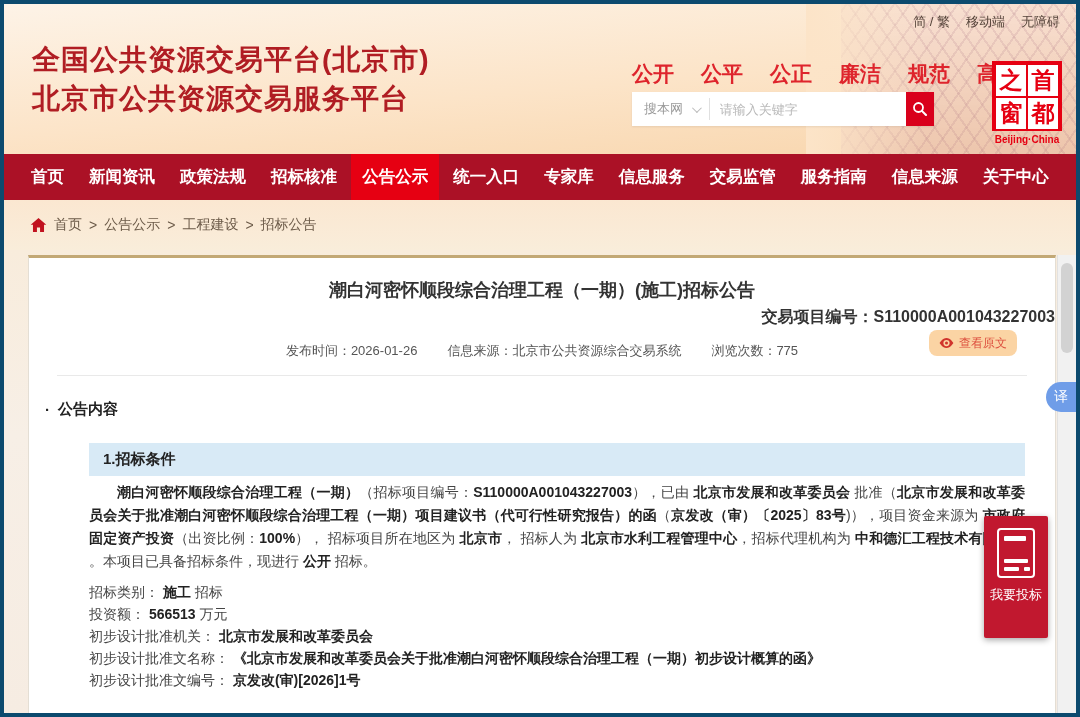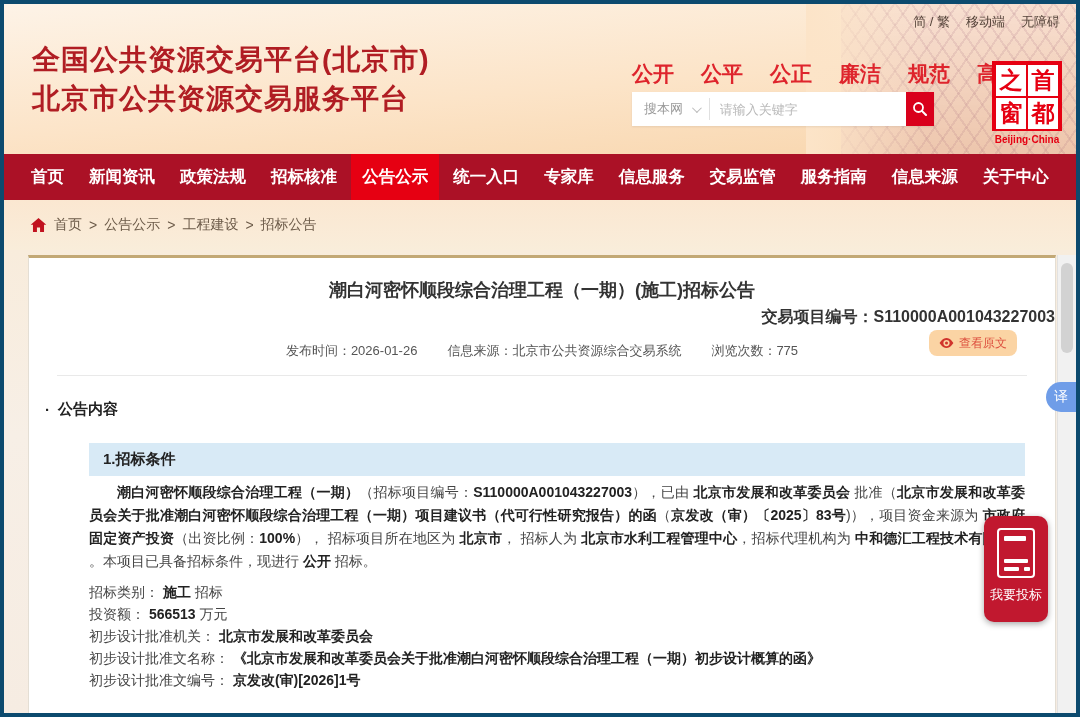--- a/index.html
+++ b/index.html
@@ -84,22 +84,22 @@
   .para { margin-top:5px; font-size:14px; color:#444; line-height:23px;
     text-indent:2em; text-align:justify; }
   .b { font-weight:bold; color:#222; }
   .fields { margin-top:8px; }
   .field { font-size:14px; color:#444; line-height:22px; }
 
   
   .translate-fab { position:absolute; right:0; top:378px; width:30px; height:30px;
     background:#6f9de8; color:#fff; font-size:14px; border:none; cursor:pointer;
     border-radius:15px 0 0 15px; display:flex; align-items:center; justify-content:center; z-index:5; }
-  .bid-fab { position:absolute; right:28px; top:512px; width:64px; height:106px;
-    background:#c1182f; border:none; border-radius:10px; cursor:pointer; z-index:5;
+  .bid-fab { position:absolute; right:28px; top:512px; width:64px; height:122px;
+    background:#c1182f; border:none; border-radius:2px; cursor:pointer; z-index:5;
     box-shadow:0 2px 6px rgba(0,0,0,.35); display:flex; flex-direction:column;
     align-items:center; justify-content:flex-start; padding-top:12px; }
   .doc-icon { position:relative; width:38px; height:50px; border:2px solid #fff; border-radius:4px; }
   .doc-icon i { position:absolute; background:#fff; border-radius:1px; }
   .doc-bar1 { left:5px; top:6px;  width:22px; height:5px; }
   .doc-bar2 { left:5px; bottom:13px; width:24px; height:4px; }
   .doc-bar3 { left:5px; bottom:5px;  width:15px; height:4px; }
   .doc-bar4 { right:3px; bottom:5px; width:6px; height:4px; }
   .bid-label { margin-top:8px; color:#fff; font-size:13px; }
 </style>

